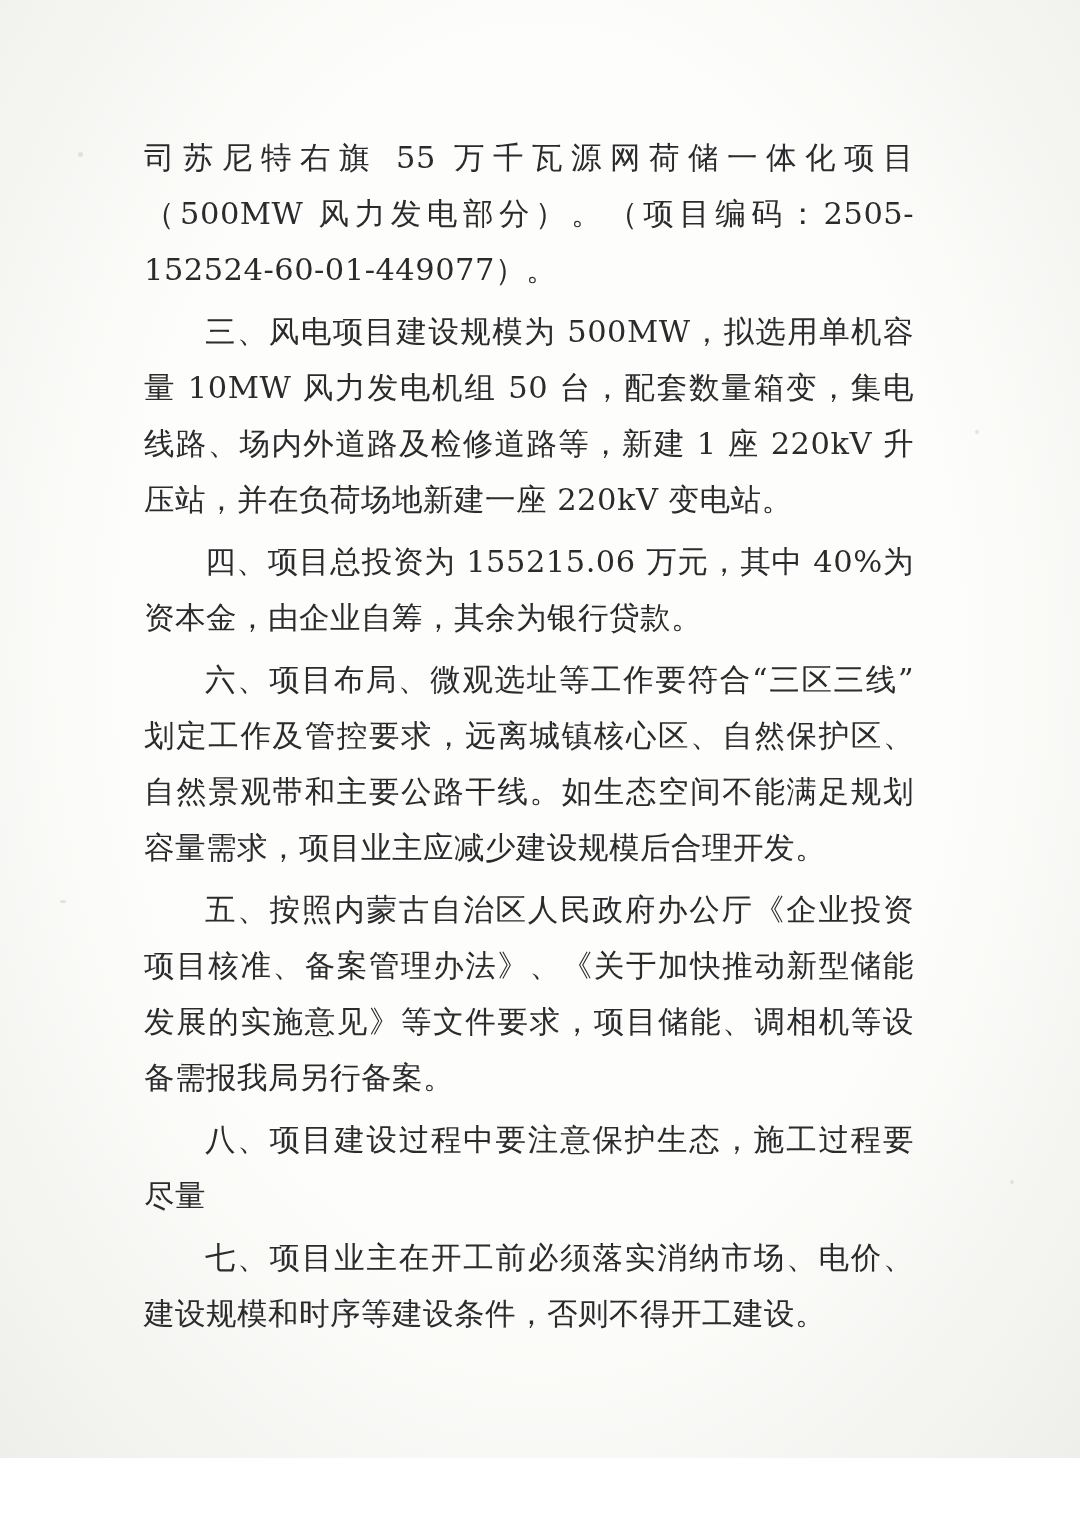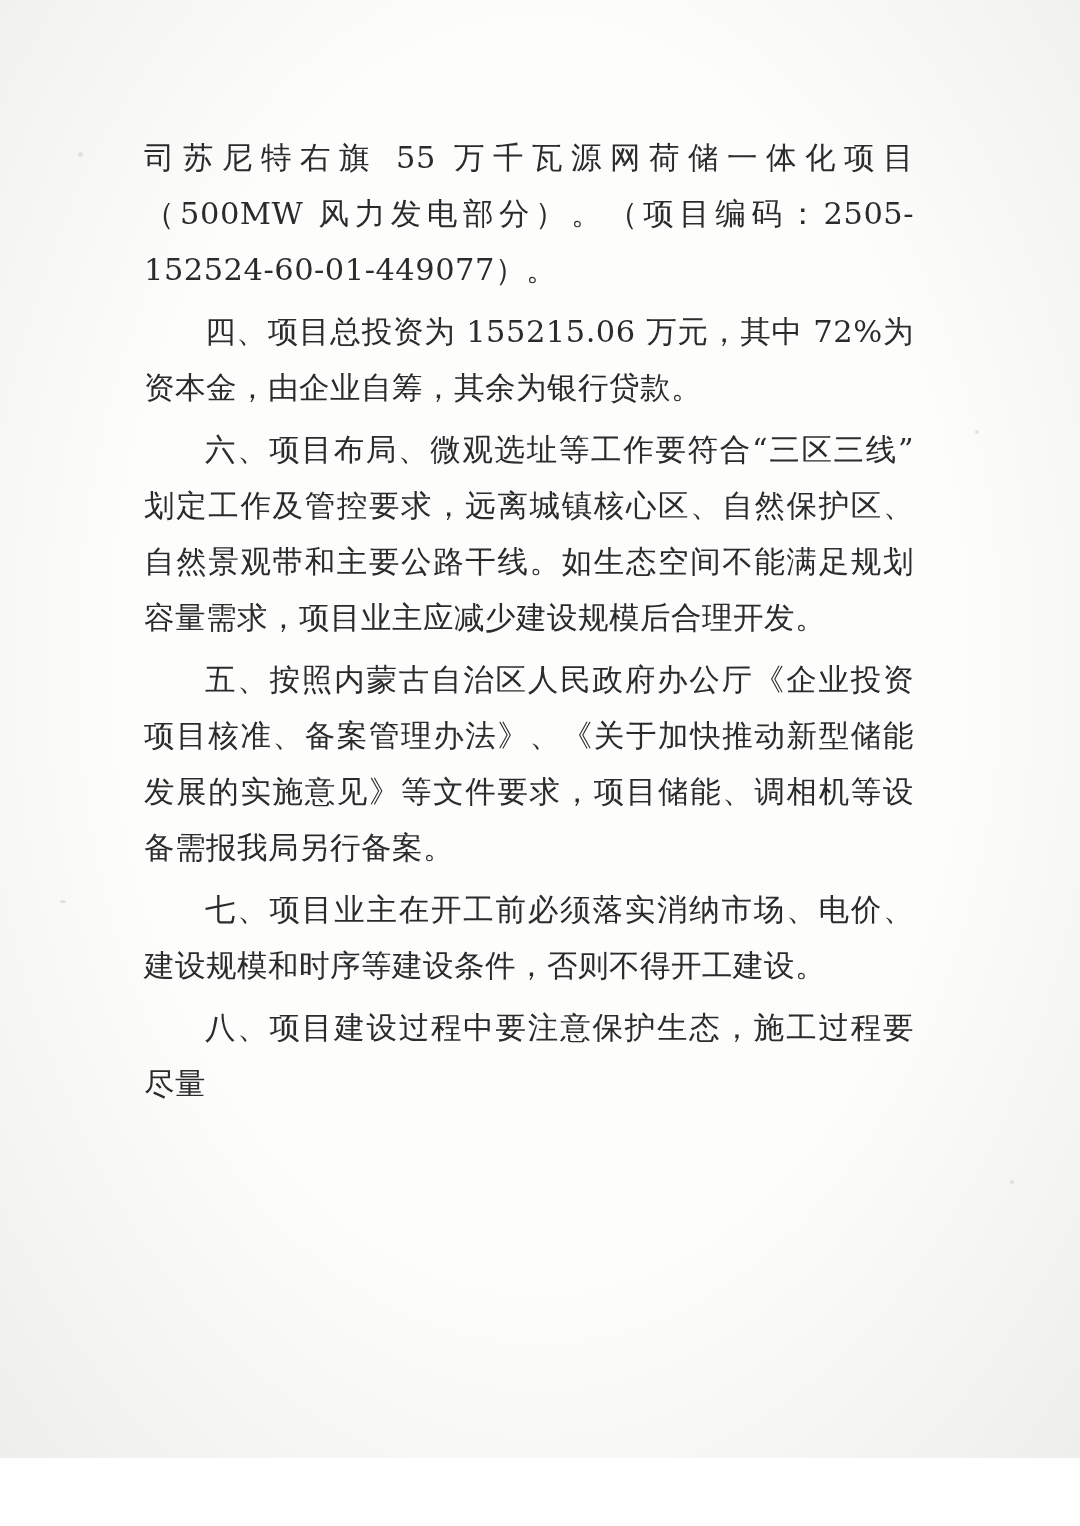--- a/index.html
+++ b/index.html
@@ -63,20 +63,21 @@
 
 <div class="page">
 
   <span class="speck" style="left:78px; top:152px; width:5px; height:5px;"></span>
   <span class="speck" style="left:975px; top:430px; width:4px; height:4px;"></span>
   <span class="speck" style="left:60px; top:900px; width:6px; height:3px;"></span>
   <span class="speck" style="left:1010px; top:1180px; width:4px; height:4px;"></span>
 
   <div class="doc-body">
     <p class="para cont">司苏尼特右旗 55 万千瓦源网荷储一体化项目（500MW 风力发电部分）。（项目编码：2505-152524-60-01-449077）。</p>
-    <p class="para indent">四、项目总投资为 155215.06 万元，其中 72%为资本金，由企业自筹，其余为银行贷款。</p>
+    <p class="para indent">三、风电项目建设规模为 500MW，拟选用单机容量 10MW 风力发电机组 50 台，配套数量箱变，集电线路、场内外道路及检修道路等，新建 1 座 220kV 升压站，并在负荷场地新建一座 220kV 变电站。</p>
+    <p class="para indent">四、项目总投资为 155215.06 万元，其中 40%为资本金，由企业自筹，其余为银行贷款。</p>
     <p class="para indent">六、项目布局、微观选址等工作要符合“三区三线”划定工作及管控要求，远离城镇核心区、自然保护区、自然景观带和主要公路干线。如生态空间不能满足规划容量需求，项目业主应减少建设规模后合理开发。</p>
     <p class="para indent">五、按照内蒙古自治区人民政府办公厅《企业投资项目核准、备案管理办法》、《关于加快推动新型储能发展的实施意见》等文件要求，项目储能、调相机等设备需报我局另行备案。</p>
+    <p class="para indent">八、项目建设过程中要注意保护生态，施工过程要尽量</p>
     <p class="para indent">七、项目业主在开工前必须落实消纳市场、电价、建设规模和时序等建设条件，否则不得开工建设。</p>
-    <p class="para indent">八、项目建设过程中要注意保护生态，施工过程要尽量</p>
   </div>
 
 </div>
 
 </body></html>

